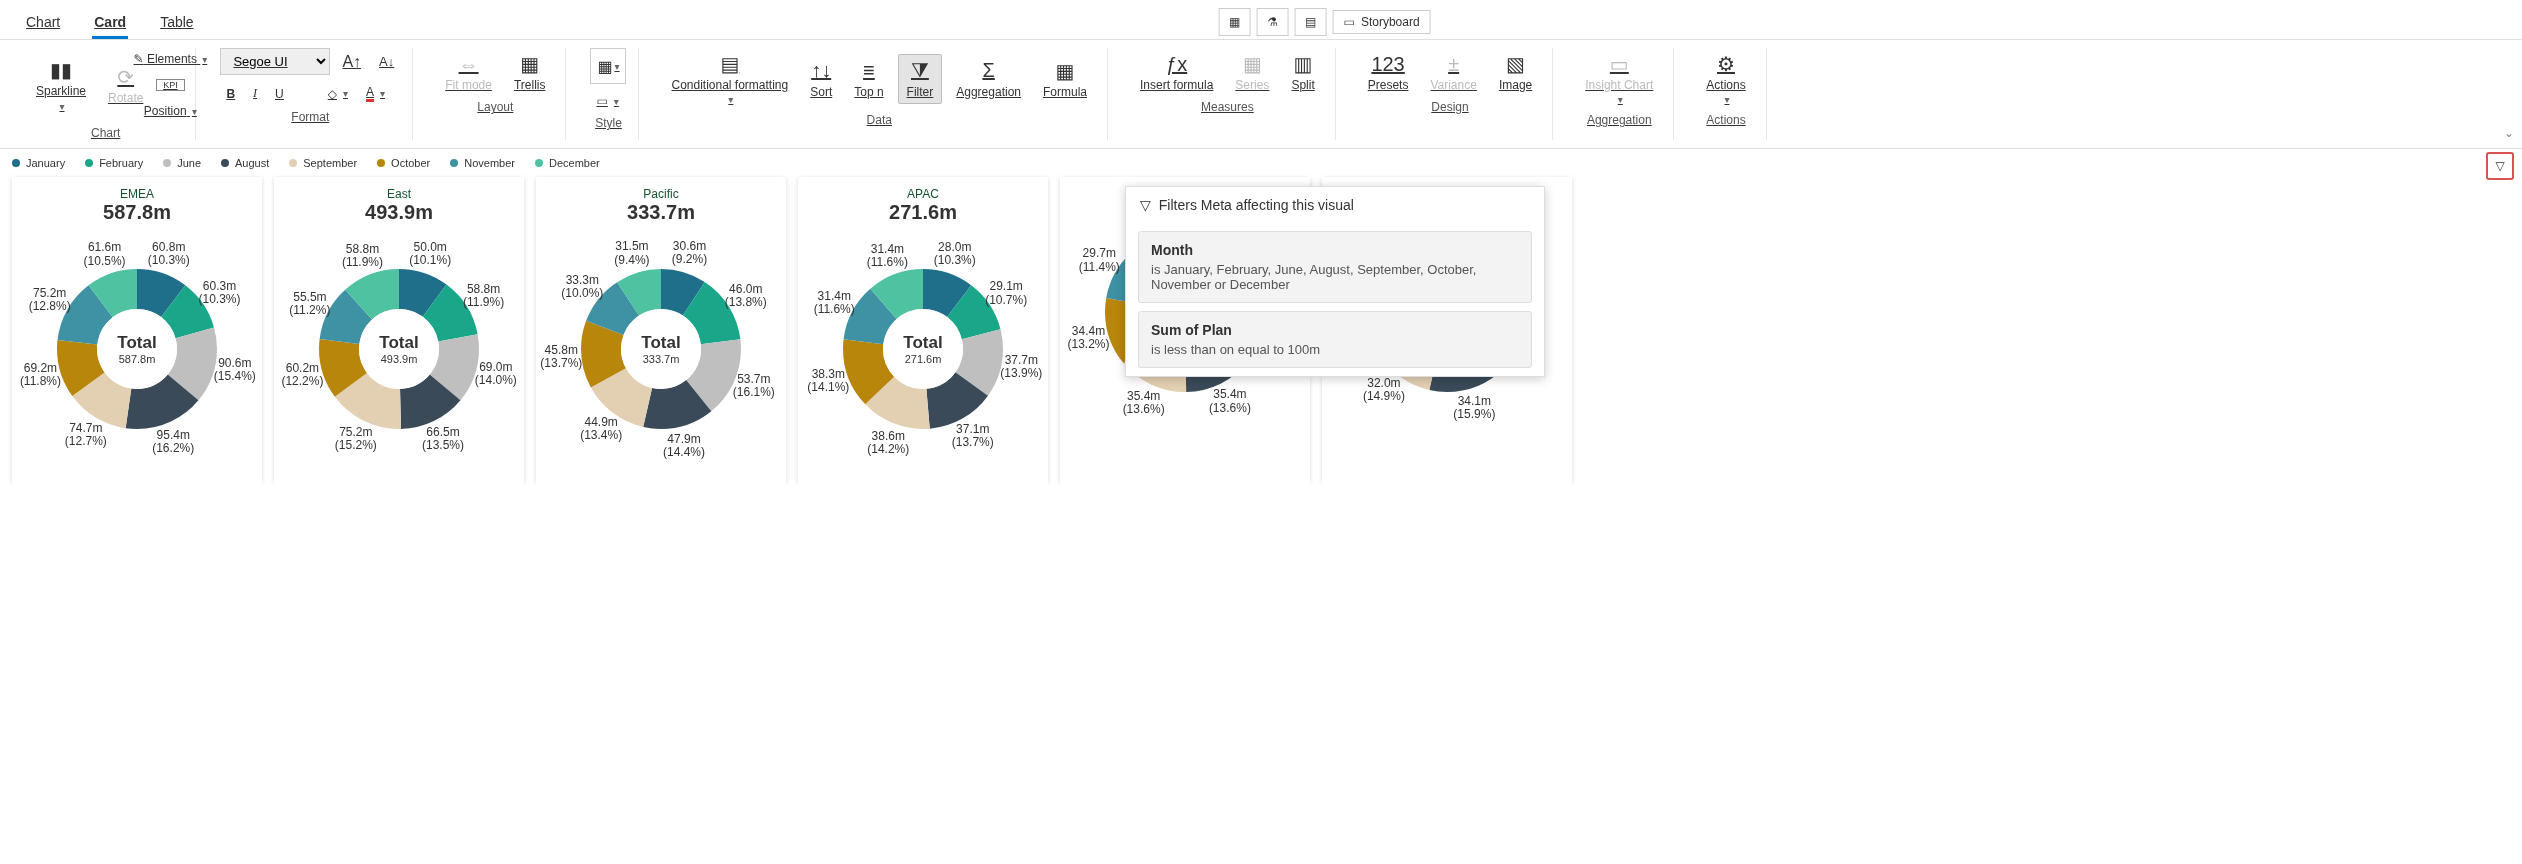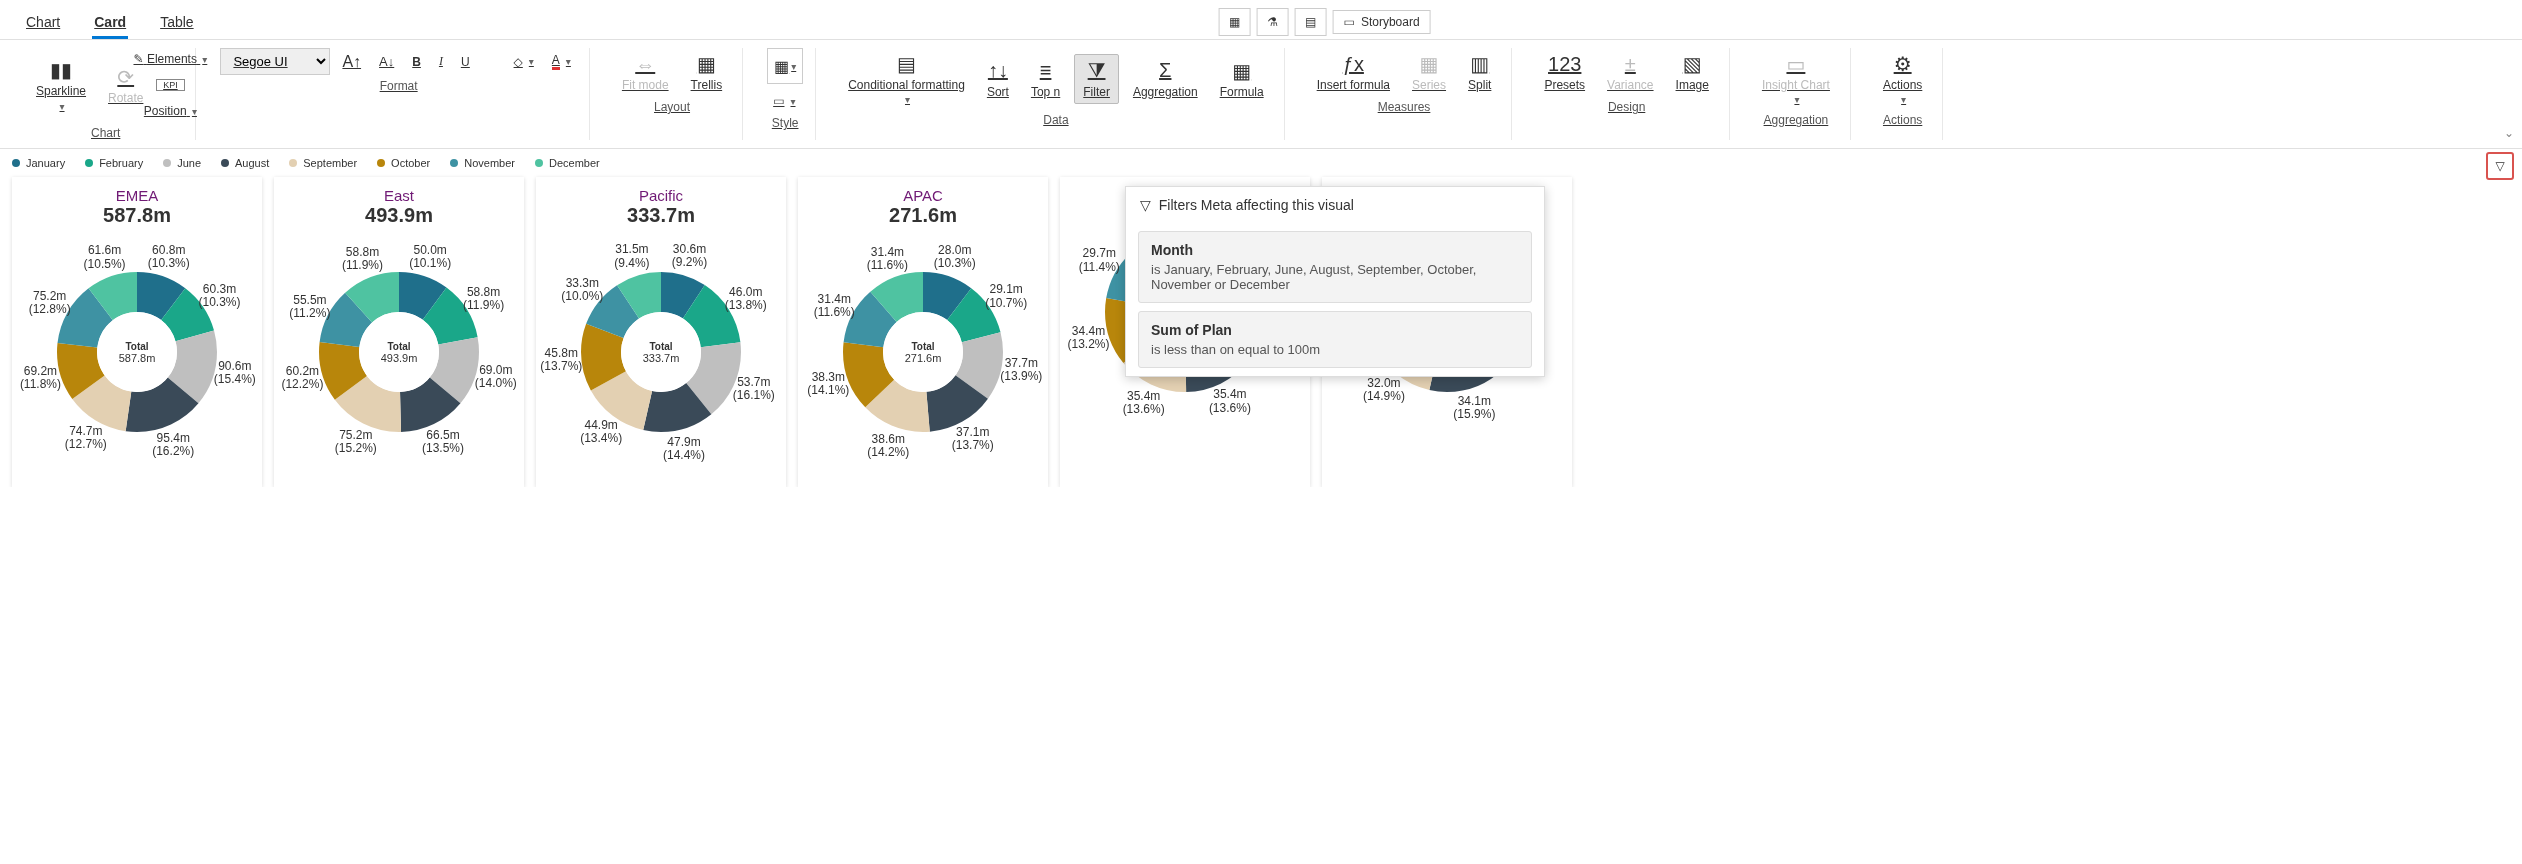--- a/index.html
+++ b/index.html
@@ -23,25 +23,25 @@
 .ribbon .active-btn { background:#e4e4e4; border:1px solid #bbb; }
 .topcenter { position:absolute; left:50%; top:-32px; transform:translateX(-20%); display:flex; gap:6px; align-items:center; }
 .topcenter .sq { width:32px; height:28px; border:1px solid #ccc; display:flex; align-items:center; justify-content:center; cursor:pointer; }
 .storyboard { border:1px solid #ccc; padding:4px 10px; display:flex; align-items:center; gap:6px; cursor:pointer; }
 .filter-right { position:absolute; right:8px; top:152px; width:28px; height:28px; border:2px solid #d9534f; border-radius:3px; display:flex; align-items:center; justify-content:center; cursor:pointer; }
 .legend { display:flex; gap:20px; padding:8px 12px; align-items:flex-end; }
 .leg-item { display:flex; align-items:center; gap:6px; font-size:11px; }
 .leg-dot { width:8px; height:8px; border-radius:50%; }
 .cards-row { display:flex; gap:12px; padding:0 12px; }
 .card { width:250px; box-shadow:0 1px 4px rgba(0,0,0,.15); background:#fff; padding:10px 6px 20px; display:flex; flex-direction:column; align-items:center; }
-.card-title { font-size:15px; color:#701a75; }
+.card-title { font-size:12px; color:#14532d; }
 .card-value { font-size:20px; font-weight:700; }
 .donut-wrap { position:relative; width:230px; height:230px; margin-top:10px; }
 .donut-center { position:absolute; left:50%; top:50%; transform:translate(-50%,-50%); text-align:center; }
-.donut-center .t1 { font-size:10px; font-weight:600; }
+.donut-center .t1 { font-size:17px; font-weight:600; }
 .donut-center .t2 { font-size:11px; }
 .slice-lbl { position:absolute; font-size:12px; text-align:center; line-height:1.1; color:#333; width:50px; transform:translate(-50%,-50%); }
 .filters-panel { position:absolute; left:1125px; top:186px; width:420px; background:#fff; box-shadow:0 2px 10px rgba(0,0,0,.2); border:1px solid #ddd; z-index:10; }
 .filters-panel .hdr { padding:10px 14px; font-size:14px; display:flex; align-items:center; gap:8px; }
 .filter-item { margin:8px 12px; border:1px solid #ddd; border-radius:3px; background:#f3f3f3; padding:10px 12px; }
 .filter-item .fn { font-size:14px; font-weight:600; }
 .filter-item .fd { font-size:13px; color:#555; margin-top:4px; }
 svg.donut { width:100%; height:100%; transform:rotate(-90deg); }
 circle.seg { fill:none; stroke-width:40; }
 .expander { position:absolute; right:8px; bottom:8px; color:#888; cursor:pointer; }
@@ -85,21 +85,21 @@
         <div class="mi">
               <span style="border:1px solid #888;font-size:9px;padding:0 6px;">KPI</span>
             </div>
         <div class="mi"><span>Position</span>&nbsp;<span class="dd">▾</span></div>
       </div>
     </div>
     <div class="group-label">Chart</div>
   </div>
 
   <div class="group">
-    <div style="display:flex;flex-direction:row;gap:6px;">
+    <div style="display:flex;flex-direction:column;gap:6px;">
       <div class="group-row">
         <select class="font"><option>Segoe UI</option></select>
         <span class="btn-sm" style="font-size:16px;">A↑</span>
         <span class="btn-sm" style="font-size:13px;">A↓</span>
       </div>
       <div class="group-row">
         <span class="btn-sm" style="font-weight:700">B</span>
         <span class="btn-sm" style="font-style:italic;font-family:serif">I</span>
         <span class="btn-sm" style="text-decoration:underline">U</span>
         <span style="width:20px"></span>

